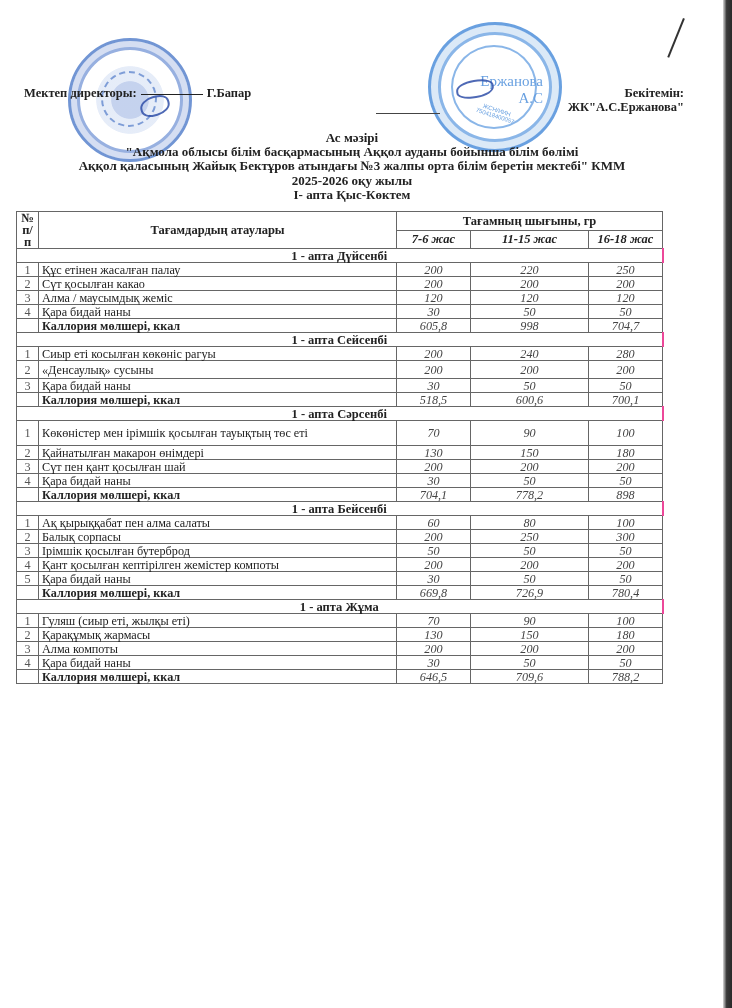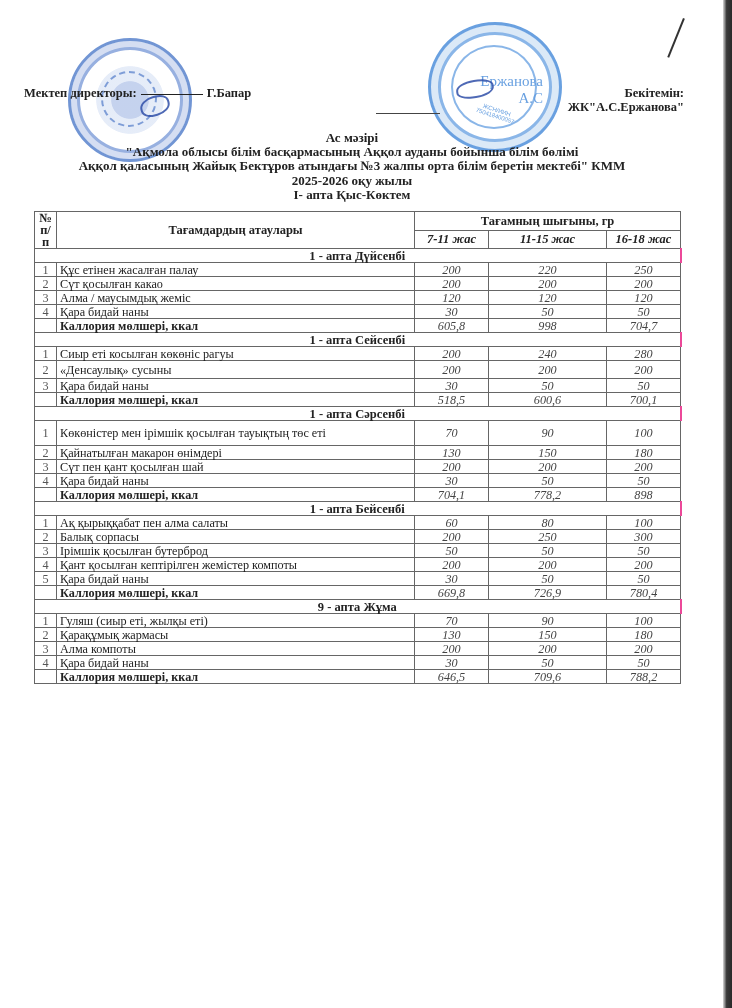--- a/index.html
+++ b/index.html
@@ -33,21 +33,21 @@
   .approval { position: absolute; font-weight: bold; font-size: 12.5px; line-height: 14px; }
   .approval-left { left: 24px; top: 86px; }
   .approval-left .line { display: inline-block; width: 62px; border-bottom: 1px solid #222; margin: 0 4px; vertical-align: 2px; }
   .approval-right { right: 48px; top: 86px; text-align: right; }
   .approval-right-line { position: absolute; left: 376px; top: 113px; width: 64px; border-bottom: 1px solid #444; }
 
   .title-block { position: absolute; left: 0; top: 131px; width: 704px; text-align: center; font-weight: bold;
     font-size: 13px; line-height: 14.2px; }
   .title-block div { white-space: nowrap; }
 
-  table.menu { position: absolute; left: 34px; top: 211px; width: 610px; border-collapse: collapse;
+  table.menu { position: absolute; left: 16px; top: 211px; width: 610px; border-collapse: collapse;
     font-size: 12.2px; table-layout: fixed; }
   table.menu td, table.menu th { border: 1px solid #666; padding: 0 3px; height: 13px; line-height: 12px; }
   table.menu th { font-weight: bold; font-size: 12.5px; }
   .col-num { width: 22px; }
   .col-name { width: 358px; }
   .col-a { width: 74px; }
   .col-b { width: 118px; }
   .col-c { width: 74px; }
   td.num { text-align: center; color: #555; }
   td.val { text-align: center; font-style: italic; color: #444; }
@@ -102,21 +102,21 @@
       <col class="col-b">
       <col class="col-c">
   </colgroup>
   <thead>
     <tr>
       <th rowspan="2">№ п/п</th>
       <th rowspan="2">Тағамдардың атаулары</th>
       <th colspan="3">Тағамның шығыны, гр</th>
     </tr>
     <tr>
-      <th class="age">7-11 жас</th>
+      <th class="age">7-6 жас</th>
       <th class="age">11-15 жас</th>
       <th class="age">16-18 жас</th>
     </tr>
   </thead>
   <tbody id="menu-body">
       <tr class="day-row">
         <td colspan="5" class="day">1 - апта Дүйсенбі</td>
       </tr>
       <tr>
         <td class="num">1</td>
@@ -261,21 +261,21 @@
         <td class="val">50</td>
       </tr>
       <tr>
         <td class="num"></td>
         <td class="cal-label">Каллория мөлшері, ккал</td>
         <td class="val">669,8</td>
         <td class="val">726,9</td>
         <td class="val">780,4</td>
       </tr>
       <tr class="day-row">
-        <td colspan="5" class="day">9 - апта Жұма</td>
+        <td colspan="5" class="day">1 - апта Жұма</td>
       </tr>
       <tr>
         <td class="num">1</td>
         <td>Гуляш (сиыр еті, жылқы еті)</td>
         <td class="val">70</td>
         <td class="val">90</td>
         <td class="val">100</td>
       </tr>
       <tr>
         <td class="num">2</td>

